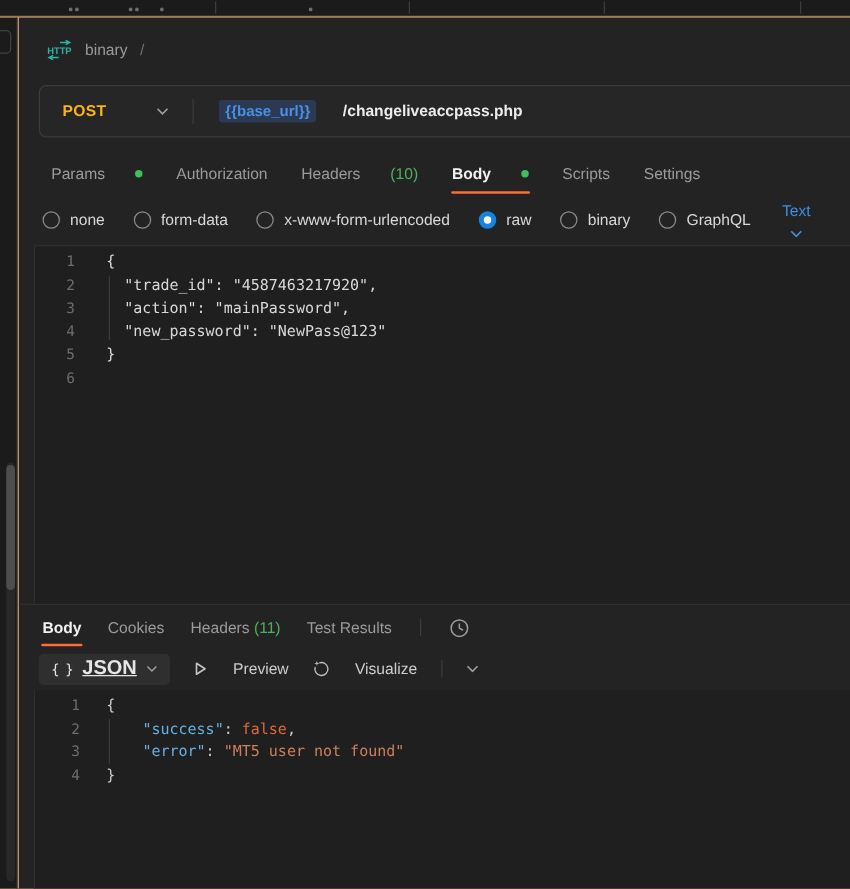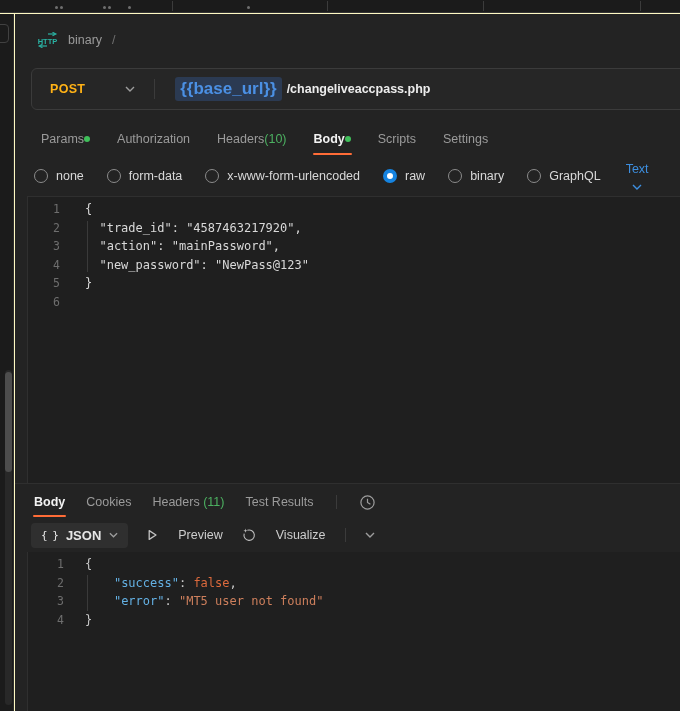--- a/index.html
+++ b/index.html
@@ -1,19 +1,19 @@
 <!DOCTYPE html>
 <html><head>
 <meta charset="utf-8">
 <style>
   * { margin:0; padding:0; box-sizing:border-box; }
   html,body { background:#181818; }
   .app {
     position:relative; width:680px; height:711px; overflow:hidden;
-    background:#fef9c3; font-family:"Liberation Sans", sans-serif;
+    background:#fdba74; font-family:"Liberation Sans", sans-serif;
     color:#d6d6d6; -webkit-font-smoothing:antialiased;
   }
   
   .top-strip { position:absolute; left:0; top:0; width:680px; height:13px;
     background:#1b1b1b; border-bottom:1px solid #343434; }
   .ts-sep { position:absolute; top:1px; width:1px; height:10px; background:#3c3c3c; }
   .ts-dot { position:absolute; top:6px; width:3px; height:3px; border-radius:50%; background:#6f6f6f; }
   
   .left-rail { position:absolute; left:0; top:14px; width:14px; height:697px;
     background:#1b1b1b; border-right:1px solid #2d2d2d; }
@@ -33,26 +33,26 @@
   .bc-name { color:#ededed; font-weight:bold; }
   
   .url-bar { position:absolute; left:16px; right:-10px; top:54px; height:42px;
     border:1px solid #3b3b3b; border-radius:6px; background:#262626;
     display:flex; align-items:center; }
   .method-btn { display:flex; align-items:center; gap:40px; padding:0 19px 0 18px; height:100%; cursor:pointer; }
   .method-label { color:#ffb216; font-weight:bold; font-size:12.5px; letter-spacing:.3px; }
   .vsep { width:1px; height:20px; background:#3b3b3b; }
   .url-text { display:flex; align-items:center; padding-left:20px; font-size:12.5px; }
   .var-chip { background:#2b3a52; color:#4b90e4; border-radius:3px; padding:2px 5px;
-    font-weight:bold; font-size:17px; }
-  .url-path { color:#ececec; font-weight:bold; margin-left:5px; }
+    font-weight:bold; font-size:12px; }
+  .url-path { color:#ececec; font-weight:bold; margin-left:21px; }
   
   .req-tabs { position:absolute; left:26px; top:106px; height:38px;
     display:flex; align-items:center; gap:27px; font-size:12.5px; color:#9b9b9b; }
-  .rtab { position:relative; display:flex; align-items:center; gap:0; cursor:pointer; }
+  .rtab { position:relative; display:flex; align-items:center; gap:24px; cursor:pointer; }
   .rtab.active { color:#f2f2f2; font-weight:bold; }
   .rtab.active::after { content:""; position:absolute; left:-1px; right:-1px; bottom:-9px;
     height:2.5px; background:#ff6c37; border-radius:1px; }
   .dot { width:6px; height:6px; border-radius:50%; background:#3fbf5a; }
   .count { color:#4cb061; }
   
   .radio-row { position:absolute; left:19px; top:146px; height:32px;
     display:flex; align-items:center; gap:23px; font-size:12.5px; color:#d8d8d8; }
   .radio-opt { display:flex; align-items:center; gap:8px; cursor:pointer; }
   .radio { width:14px; height:14px; border-radius:50%; border:1px solid #8b8b8b; background:transparent; }
@@ -85,21 +85,21 @@
   .res-tab.active::after { content:""; position:absolute; left:-1px; right:-1px; bottom:-8px;
     height:2.5px; background:#ff6c37; border-radius:1px; }
   .res-tabs .vsep { height:14px; margin:0 1px; }
   .icon-btn { display:flex; align-items:center; cursor:pointer; }
   
   .res-toolbar { position:absolute; left:16px; top:508px; height:26px;
     display:flex; align-items:center; gap:19px; font-size:12.5px; color:#cdcdcd; }
   .json-btn { display:flex; align-items:center; gap:8px; background:#2f2f2f;
     border-radius:4px; padding:0 10px; height:25px; cursor:pointer; color:#e6e6e6; }
   .braces { font-family:"DejaVu Sans Mono", monospace; font-size:11px; letter-spacing:-1px; }
-  .json-label { font-weight:bold; font-size:13px; }
+  .json-label { font-weight:bold; font-size:16px;text-decoration:underline; }
   .tool-item { display:flex; align-items:center; gap:20px; cursor:pointer; }
   .chev { color:#9d9d9d; display:flex; }
 </style>
 </head>
 <body>
 
 <div class="app">
 
   <div class="top-strip">
     <div class="ts-dot" style="left:55px"></div>

